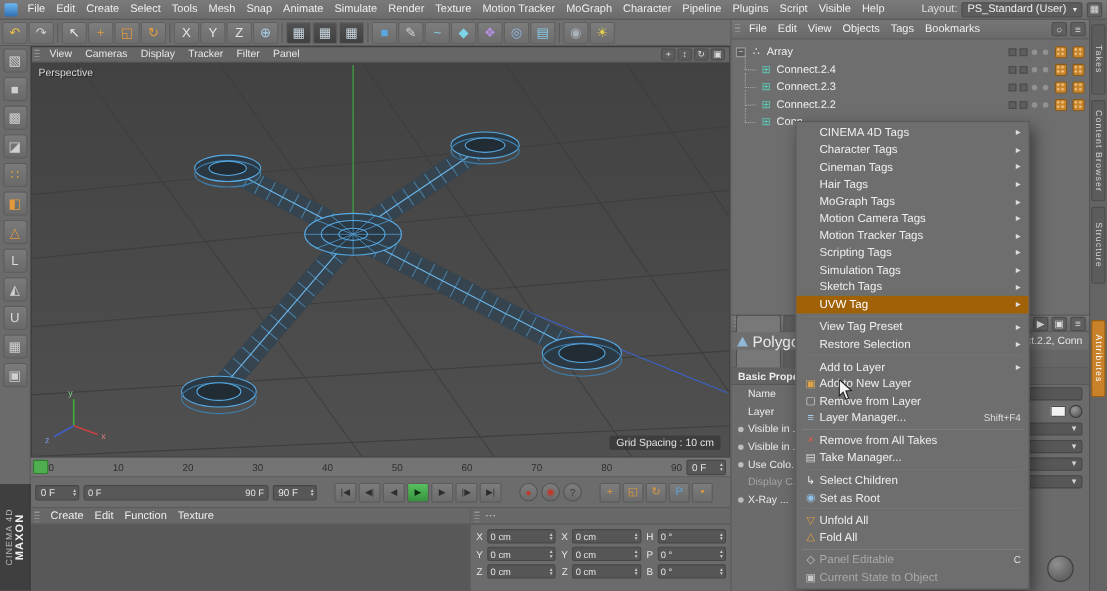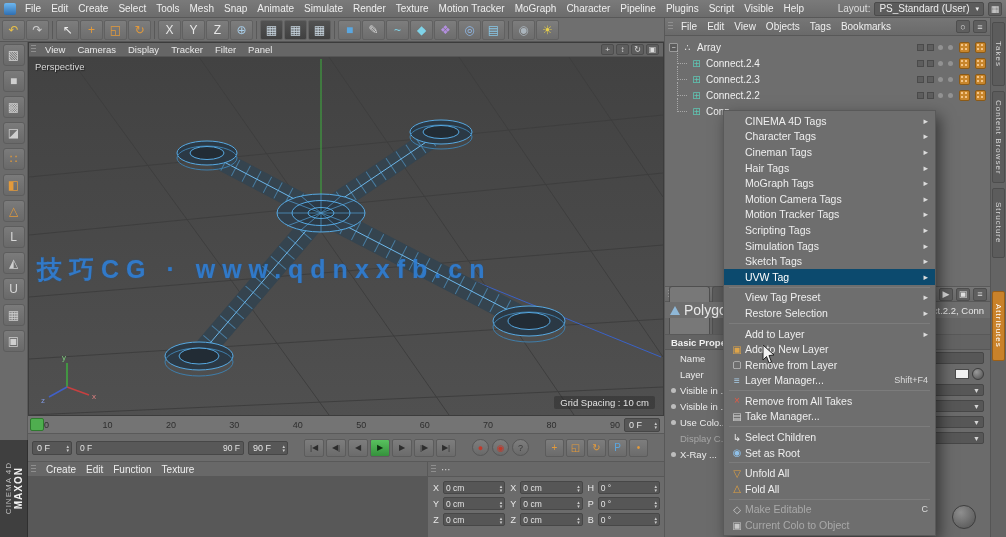--- a/index.html
+++ b/index.html
@@ -132,21 +132,21 @@
 #dock-strip{left:990px;top:18px;width:16px;height:519px;background:#646464;border-left:1px solid #555;
   display:flex;flex-direction:column;align-items:center;padding-top:4px;gap:5px}
 .dock-tab{width:13px;border-radius:2px;background:#5c5c5c;border:1px solid #4d4d4d;color:#d5d5d5;
   display:flex;align-items:center;justify-content:center;font-size:8px;cursor:pointer}
 .dock-tab span{writing-mode:vertical-rl;white-space:nowrap;letter-spacing:1px}
 .dock-tab.active{background:#c9822a;border-color:#9a5f17;color:#fff}
 
 #ctx{left:723px;top:110px;width:213px;background:#6e6e6e;border:1px solid #595959;z-index:90;
   box-shadow:4px 6px 14px rgba(0,0,0,.5);padding:2px 0}
 .cm-item{height:15.6px;display:flex;align-items:center;padding:0 7px 0 5px;font-size:10.5px;color:#eeeeee;cursor:pointer}
-.cm-item.hl{background:#0c4a6e;color:#fff}
+.cm-item.hl{background:#a16207;color:#fff}
 .cm-item.dis{color:#a9a9a9}
 .cm-ico{width:16px;text-align:center;font-size:10px;flex-shrink:0}
 .cm-right{margin-left:auto;font-size:9px;color:#dcdcdc;padding-left:10px}
 .cm-sep{height:1px;background:#595959;border-bottom:1px solid #7c7c7c;margin:2px 5px}
 #cursor{position:absolute;left:762px;top:345px;z-index:200}
 </style>
 </head>
 <body>
 
 <div id="app">
@@ -385,21 +385,20 @@
         <g font-size="8" font-family="Liberation Sans, sans-serif">
           <line x1="38" y1="330" x2="38" y2="306" stroke="#3fae3f" stroke-width="1.5"></line>
           <line x1="38" y1="330" x2="60" y2="338" stroke="#c84040" stroke-width="1.5"></line>
           <line x1="38" y1="330" x2="20" y2="340" stroke="#4060c8" stroke-width="1.5"></line>
           <text x="33" y="303" fill="#7fd07f">y</text>
           <text x="63" y="342" fill="#e08080">x</text>
           <text x="12" y="346" fill="#8098e0">z</text>
         </g>
       </svg>
       <span id="persp">Perspective</span>
-      <div id="watermark">技巧CG · www.qdnxxfb.cn</div>
       <div id="gridspacing">Grid Spacing : 10 cm</div>
     </div>
   </div>
 
   <div id="timeline" class="abs">
     <div id="tl-ruler">
       <div id="tl-marker"></div>
       <div id="tl-ticks">
           <span class="tick">0</span>
           <span class="tick">10</span>
@@ -884,26 +883,26 @@
         <span class="cm-ico" style="color: rgb(224, 160, 64);">▽</span>
         <span>Unfold All</span>
       </div>
       <div class="cm-item">
         <span class="cm-ico" style="color: rgb(224, 160, 64);">△</span>
         <span>Fold All</span>
       </div>
       <div class="cm-sep"></div>
       <div class="cm-item dis">
         <span class="cm-ico" style="color: rgb(200, 200, 200);">◇</span>
-        <span>Make Editable</span>
+        <span>Panel Editable</span>
         <span class="cm-right">C</span>
       </div>
       <div class="cm-item dis">
         <span class="cm-ico" style="color: rgb(200, 200, 200);">▣</span>
-        <span>Current Colo to Object</span>
+        <span>Current State to Object</span>
       </div>
     </div>
 
   <svg id="cursor" width="14" height="20" viewBox="0 0 14 20">
     <polygon points="1,0 1,15 4.5,11.5 7,18 9.5,17 7,10.5 12,10" fill="#f2f2f2" stroke="#222" stroke-width="1"></polygon>
   </svg>
 
 </div>
 
 </body></html>

